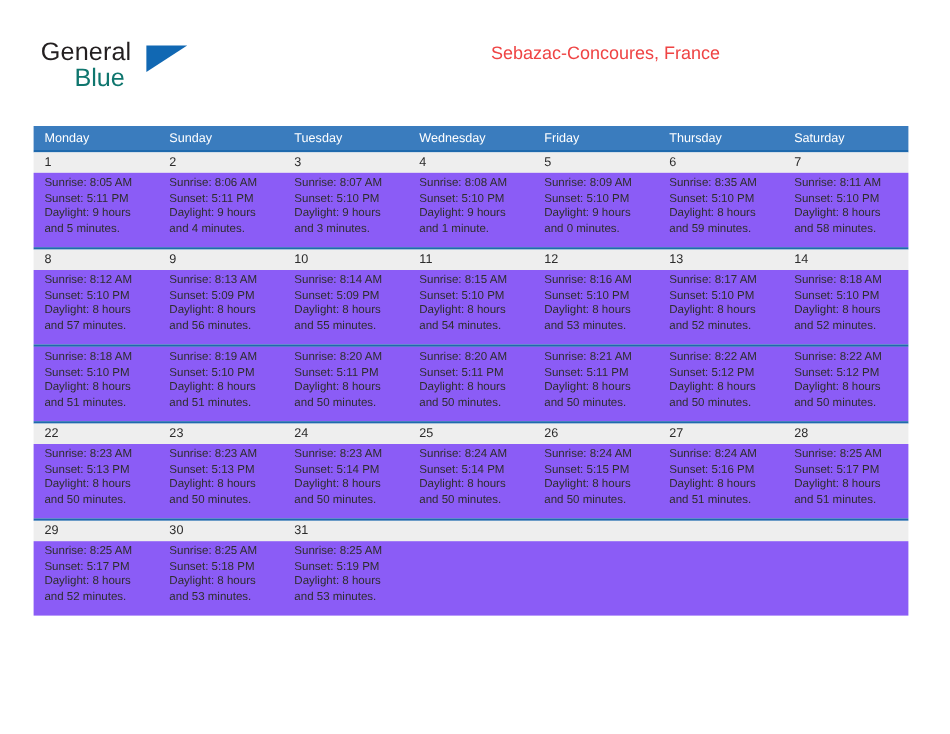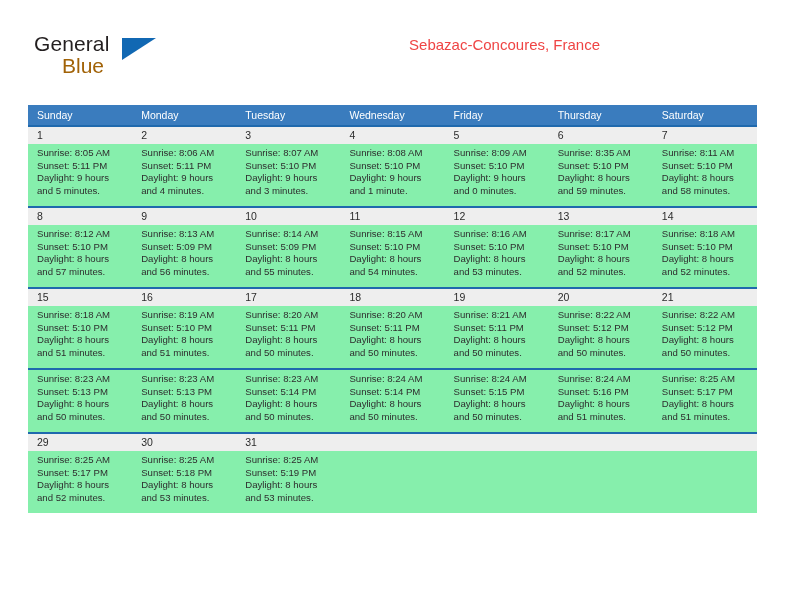--- a/index.html
+++ b/index.html
@@ -46,21 +46,21 @@
     font-size: 21px;
     letter-spacing: .1px;
     color: #231f20;
     font-family: "Liberation Sans", sans-serif;
   }
   .brand-blue {
     position: absolute;
     left: 34px;
     top: 22px;
     font-size: 21px;
-    color: #a16207;
+    color: #0f766e;
     font-family: "Liberation Sans", sans-serif;
   }
   .brand-tri {
     position: absolute;
     left: 94px;
     top: 6px;
     width: 0;
     height: 0;
     border-left: 34px solid #1168b3;
     border-bottom: 22px solid transparent;
@@ -117,21 +117,21 @@
   .week:first-of-type {
     border-top: none;
   }
   .week-numbers {
     display: flex;
     background: #eeeeee;
     height: 17px;
   }
   .week-body {
     display: flex;
-    background: #86efac;
+    background: #8b5cf6;
     height: 62px;
   }
   .daynum {
     flex: 1 1 0;
     box-sizing: border-box;
     padding-left: 9px;
     font-size: 10.5px;
     color: #2b2b2b;
     line-height: 17px;
   }
@@ -162,22 +162,22 @@
 
     <div class="title-block">
       <div class="cal-subtitle">Sebazac-Concoures, France</div>
     </div>
 
   </div>
 
   <div class="calendar">
 
     <div class="dow-row">
+      <div class="dow">Monday</div>
       <div class="dow">Sunday</div>
-      <div class="dow">Monday</div>
       <div class="dow">Tuesday</div>
       <div class="dow">Wednesday</div>
       <div class="dow">Friday</div>
       <div class="dow">Thursday</div>
       <div class="dow">Saturday</div>
     </div>
 
     <div class="week">
       <div class="week-numbers">
         <div class="daynum">1</div>
@@ -284,29 +284,20 @@
         <div class="daycell">
           <div>Sunrise: 8:18 AM</div>
           <div>Sunset: 5:10 PM</div>
           <div>Daylight: 8 hours</div>
           <div>and 52 minutes.</div>
         </div>
       </div>
     </div>
 
     <div class="week">
-      <div class="week-numbers">
-        <div class="daynum">15</div>
-        <div class="daynum">16</div>
-        <div class="daynum">17</div>
-        <div class="daynum">18</div>
-        <div class="daynum">19</div>
-        <div class="daynum">20</div>
-        <div class="daynum">21</div>
-      </div>
       <div class="week-body">
         <div class="daycell">
           <div>Sunrise: 8:18 AM</div>
           <div>Sunset: 5:10 PM</div>
           <div>Daylight: 8 hours</div>
           <div>and 51 minutes.</div>
         </div>
         <div class="daycell">
           <div>Sunrise: 8:19 AM</div>
           <div>Sunset: 5:10 PM</div>
@@ -340,20 +331,29 @@
         <div class="daycell">
           <div>Sunrise: 8:22 AM</div>
           <div>Sunset: 5:12 PM</div>
           <div>Daylight: 8 hours</div>
           <div>and 50 minutes.</div>
         </div>
       </div>
     </div>
 
     <div class="week">
+      <div class="week-numbers">
+        <div class="daynum">22</div>
+        <div class="daynum">23</div>
+        <div class="daynum">24</div>
+        <div class="daynum">25</div>
+        <div class="daynum">26</div>
+        <div class="daynum">27</div>
+        <div class="daynum">28</div>
+      </div>
       <div class="week-body">
         <div class="daycell">
           <div>Sunrise: 8:23 AM</div>
           <div>Sunset: 5:13 PM</div>
           <div>Daylight: 8 hours</div>
           <div>and 50 minutes.</div>
         </div>
         <div class="daycell">
           <div>Sunrise: 8:23 AM</div>
           <div>Sunset: 5:13 PM</div>

